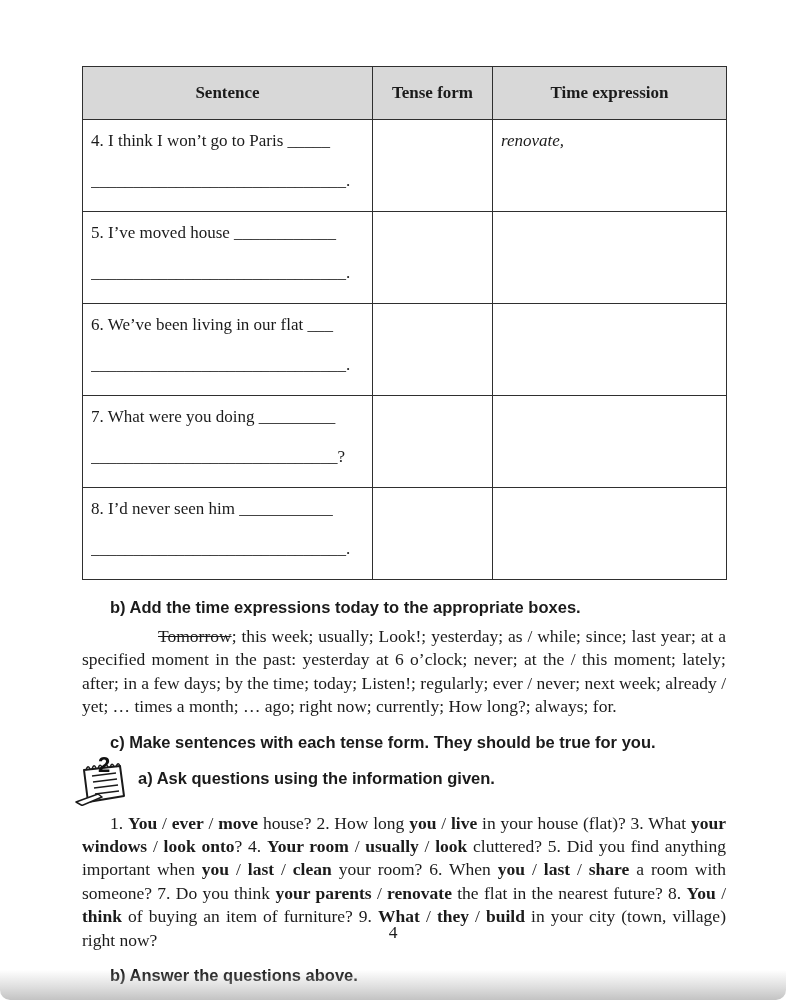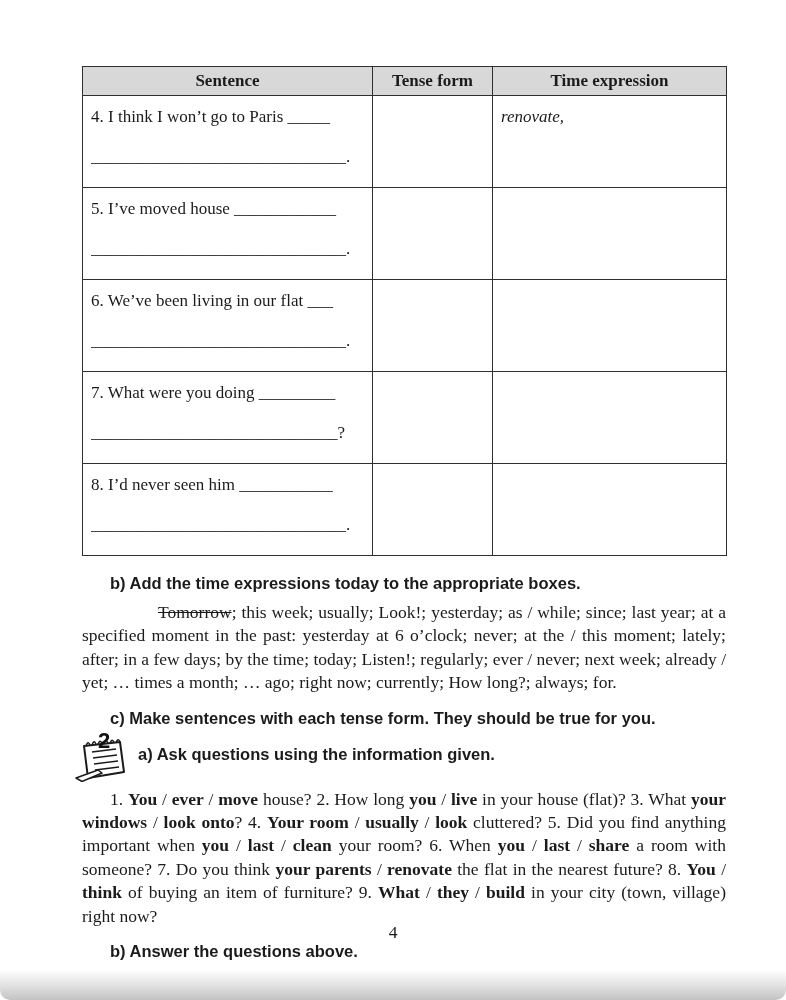--- a/index.html
+++ b/index.html
@@ -24,21 +24,21 @@
   }
   .col-sentence { width: 290px; }
   .col-tense    { width: 120px; }
   .col-time     { width: 234px; }
   .ex-table th {
     border: 1.5px solid #2f2f2f;
     background: #d8d8d8;
     font-size: 17px;
     font-weight: bold;
     text-align: center;
-    padding: 4px 6px;
+    padding: 16px 6px;
     height: 28px;
   }
   .ex-table td {
     border: 1.5px solid #2f2f2f;
     vertical-align: top;
     padding: 9px 8px 18px 8px;
     height: 71px;
     font-size: 17px;
     line-height: 24px;
   }

